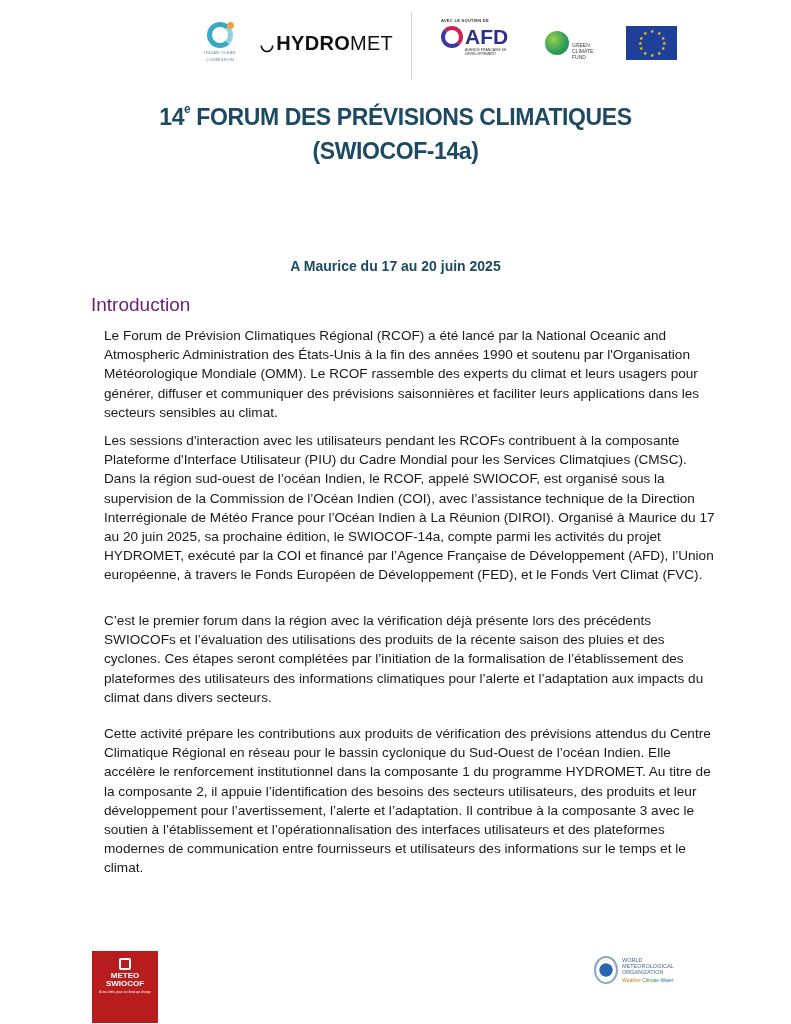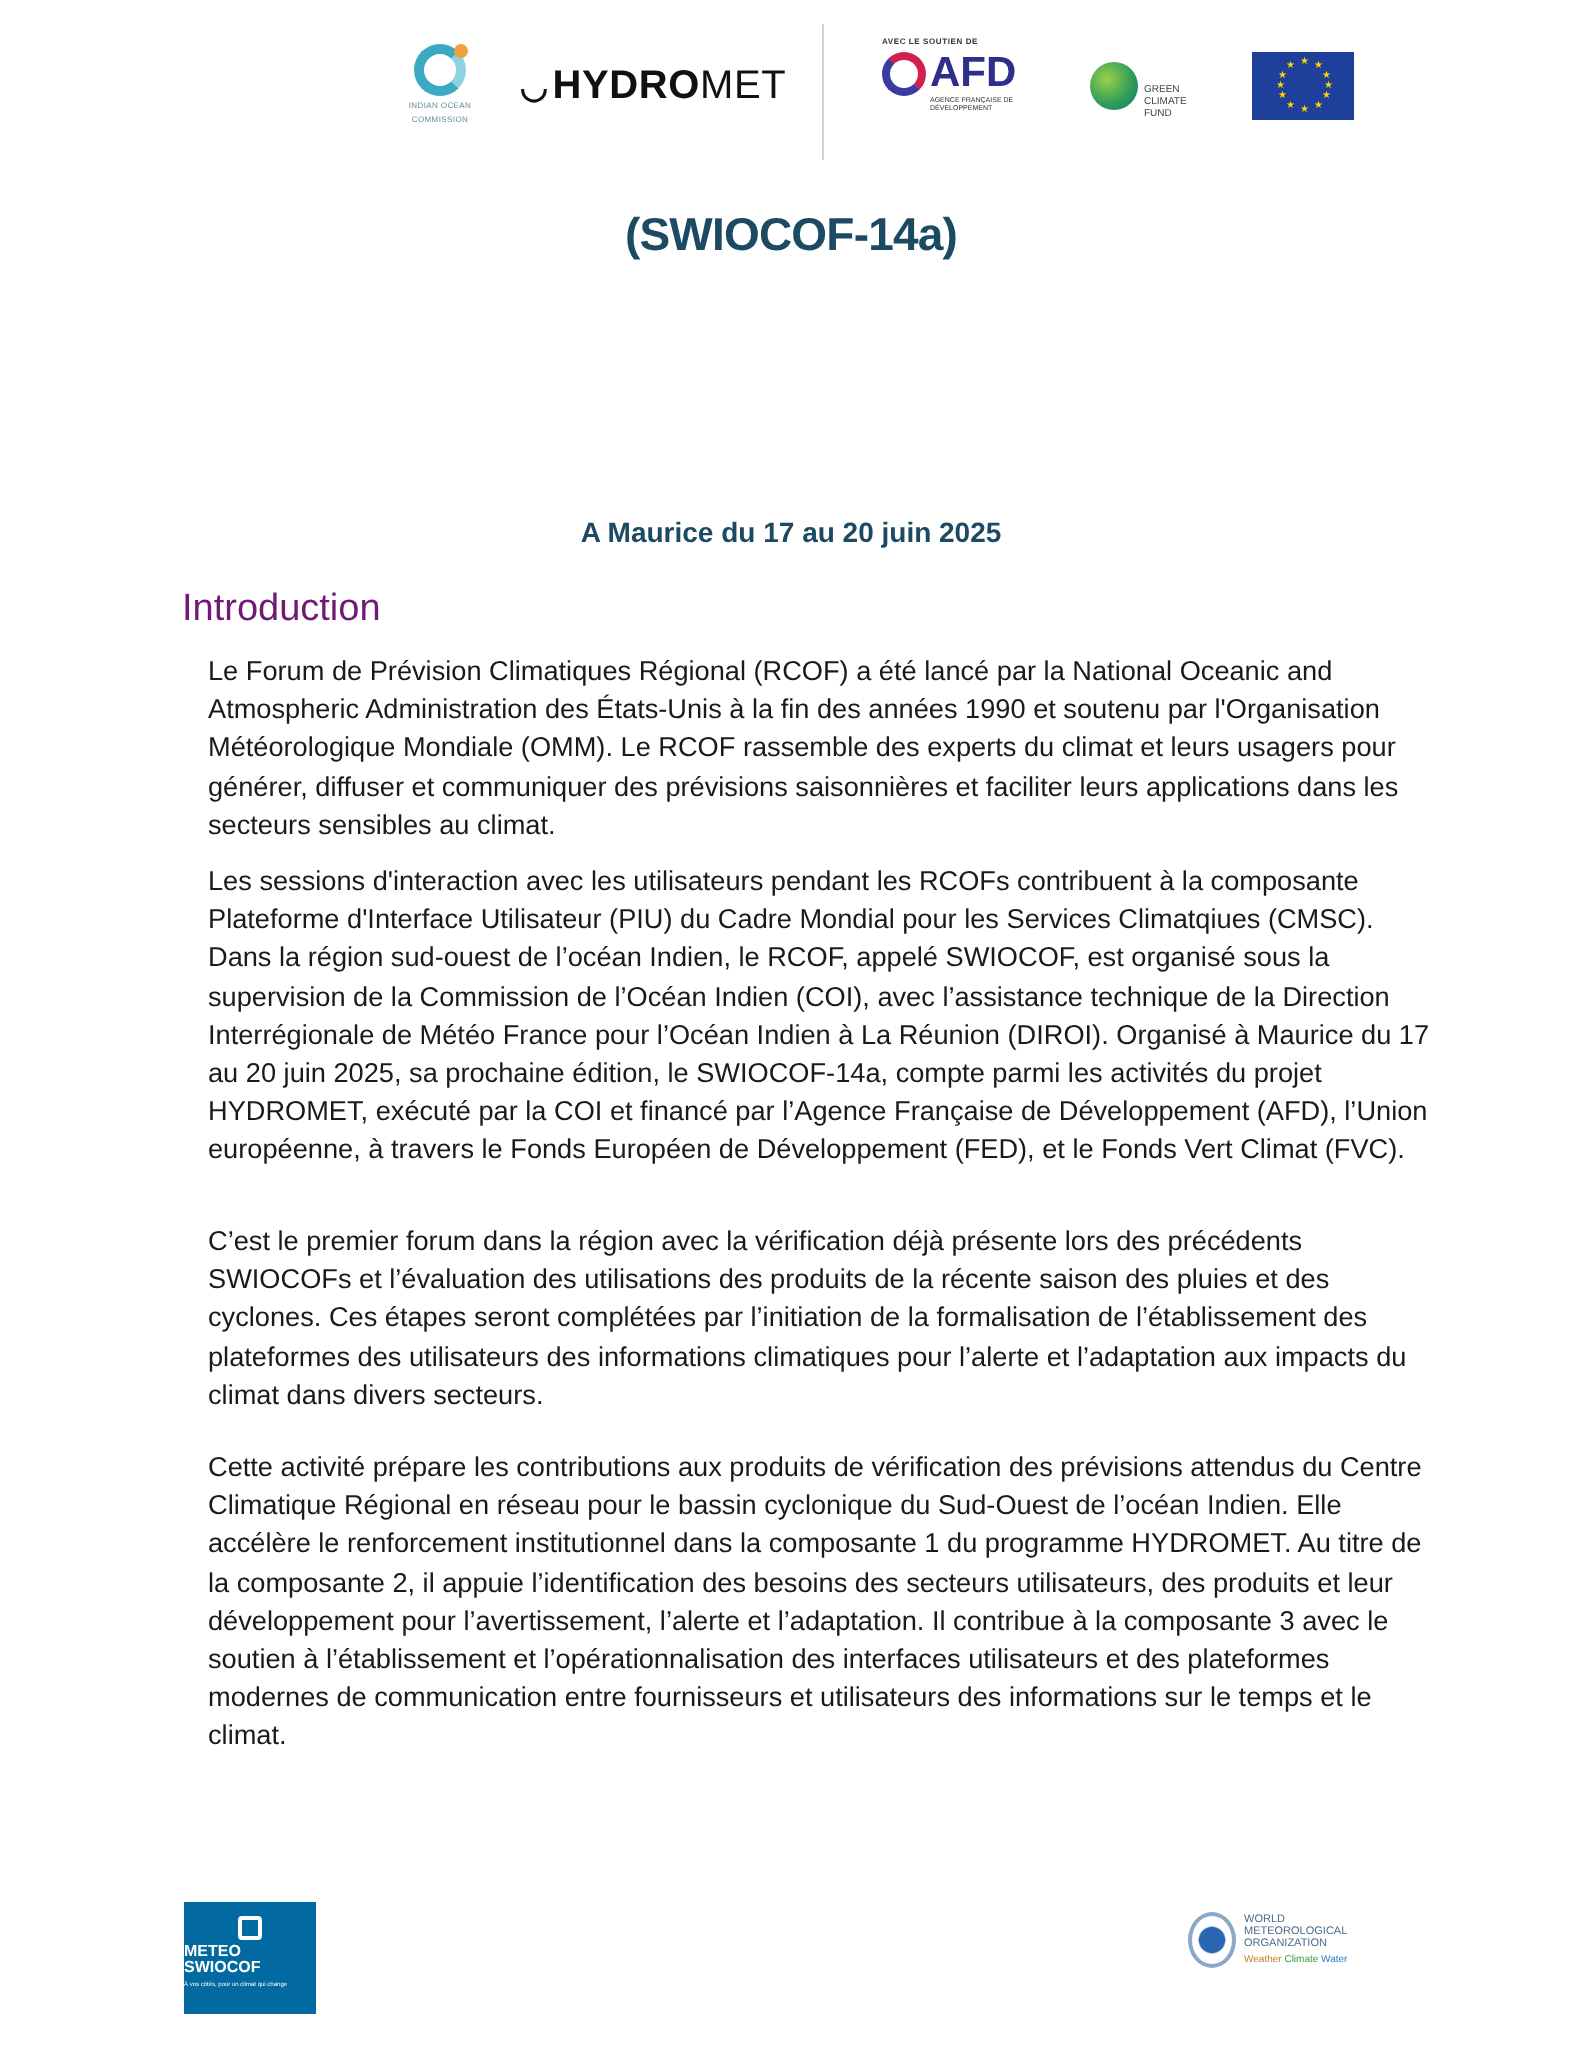--- a/index.html
+++ b/index.html
@@ -35,22 +35,22 @@
   .title sup { font-size: 12px; vertical-align: top; line-height: 18px; }
   .subtitle { position: absolute; top: 258px; left: 60px; width: 671px; text-align: center;
               color: #1d4a63; font-weight: bold; font-size: 14px; }
   .section-heading { position: absolute; top: 294px; left: 91px; font-size: 19px; color: #701a75; }
   .para { position: absolute; left: 104px; width: 615px; font-size: 13.6px; line-height: 19.2px; color: #1a1a1a; }
   .p1 { top: 326px; }
   .p2 { top: 431px; }
   .p3 { top: 611px; }
   .p4 { top: 724px; }
 
-  .mf { position: absolute; left: 92px; top: 951px; width: 66px; height: 56px; background: #0369a1; color: #fff;
-        }
+  .mf { position: absolute; left: 92px; top: 951px; width: 66px; height: 72px; background: #b91c1c; color: #fff;
+        text-align: center; }
   .mf-icon { width: 12px; height: 12px; margin: 7px auto 2px; border: 2px solid #fff; border-radius: 2px; box-sizing: border-box; }
   .mf-name { font-size: 8px; font-weight: bold; line-height: 8px; }
   .mf-tag { font-size: 3px; line-height: 4px; margin-top: 2px; }
   .wmo { position: absolute; left: 594px; top: 956px; display: flex; align-items: center; }
   .wmo-emblem { width: 24px; height: 28px; border-radius: 50%; border: 2px solid #8aa8c8; box-sizing: border-box;
                 background: radial-gradient(circle, #2b66b0 40%, #ffffff 45%); }
   .wmo-text { margin-left: 4px; font-size: 5.5px; line-height: 6px; color: #4a6a8a; }
   .wmo-tag { font-size: 5px; margin-top: 2px; }
   .wmo-tag span:nth-child(1) { color: #c08020; }
   .wmo-tag span:nth-child(2) { color: #3a9a3a; }
@@ -97,20 +97,21 @@
     <span class="eu-star" style="left:24px;top:28px">★</span>
     <span class="eu-star" style="left:17px;top:26px">★</span>
     <span class="eu-star" style="left:13px;top:21px">★</span>
     <span class="eu-star" style="left:12px;top:16px">★</span>
     <span class="eu-star" style="left:13px;top:11px">★</span>
     <span class="eu-star" style="left:17px;top:6px">★</span>
   </div>
 </div>
 
 <div class="title">
+  <div><span>14</span><sup>e</sup><span> FORUM DES PRÉVISIONS CLIMATIQUES</span></div>
   <div>(SWIOCOF-14a)</div>
 </div>
 
 <div class="subtitle">A Maurice du 17 au 20 juin 2025</div>
 
 <div class="section-heading">Introduction</div>
 
 <p class="para p1" style="margin:0">Le Forum de Prévision Climatiques Régional (RCOF) a été lancé par la National Oceanic and Atmospheric Administration des États-Unis à la fin des années 1990 et soutenu par l'Organisation Météorologique Mondiale (OMM). Le RCOF rassemble des experts du climat et leurs usagers pour générer, diffuser et communiquer des prévisions saisonnières et faciliter leurs applications dans les secteurs sensibles au climat.</p>
 <p class="para p2" style="margin:0">Les sessions d'interaction avec les utilisateurs pendant les RCOFs contribuent à la composante Plateforme d'Interface Utilisateur (PIU) du Cadre Mondial pour les Services Climatqiues (CMSC). Dans la région sud-ouest de l’océan Indien, le RCOF, appelé SWIOCOF, est organisé sous la supervision de la Commission de l’Océan Indien (COI), avec l’assistance technique de la Direction Interrégionale de Météo France pour l’Océan Indien à La Réunion (DIROI). Organisé à Maurice du 17 au 20 juin 2025, sa prochaine édition, le SWIOCOF-14a, compte parmi les activités du projet HYDROMET, exécuté par la COI et financé par l’Agence Française de Développement (AFD), l’Union européenne, à travers le Fonds Européen de Développement (FED), et le Fonds Vert Climat (FVC).</p>
 <p class="para p3" style="margin:0">C’est le premier forum dans la région avec la vérification déjà présente lors des précédents SWIOCOFs et l’évaluation des utilisations des produits de la récente saison des pluies et des cyclones. Ces étapes seront complétées par l’initiation de la formalisation de l’établissement des plateformes des utilisateurs des informations climatiques pour l’alerte et l’adaptation aux impacts du climat dans divers secteurs.</p>

